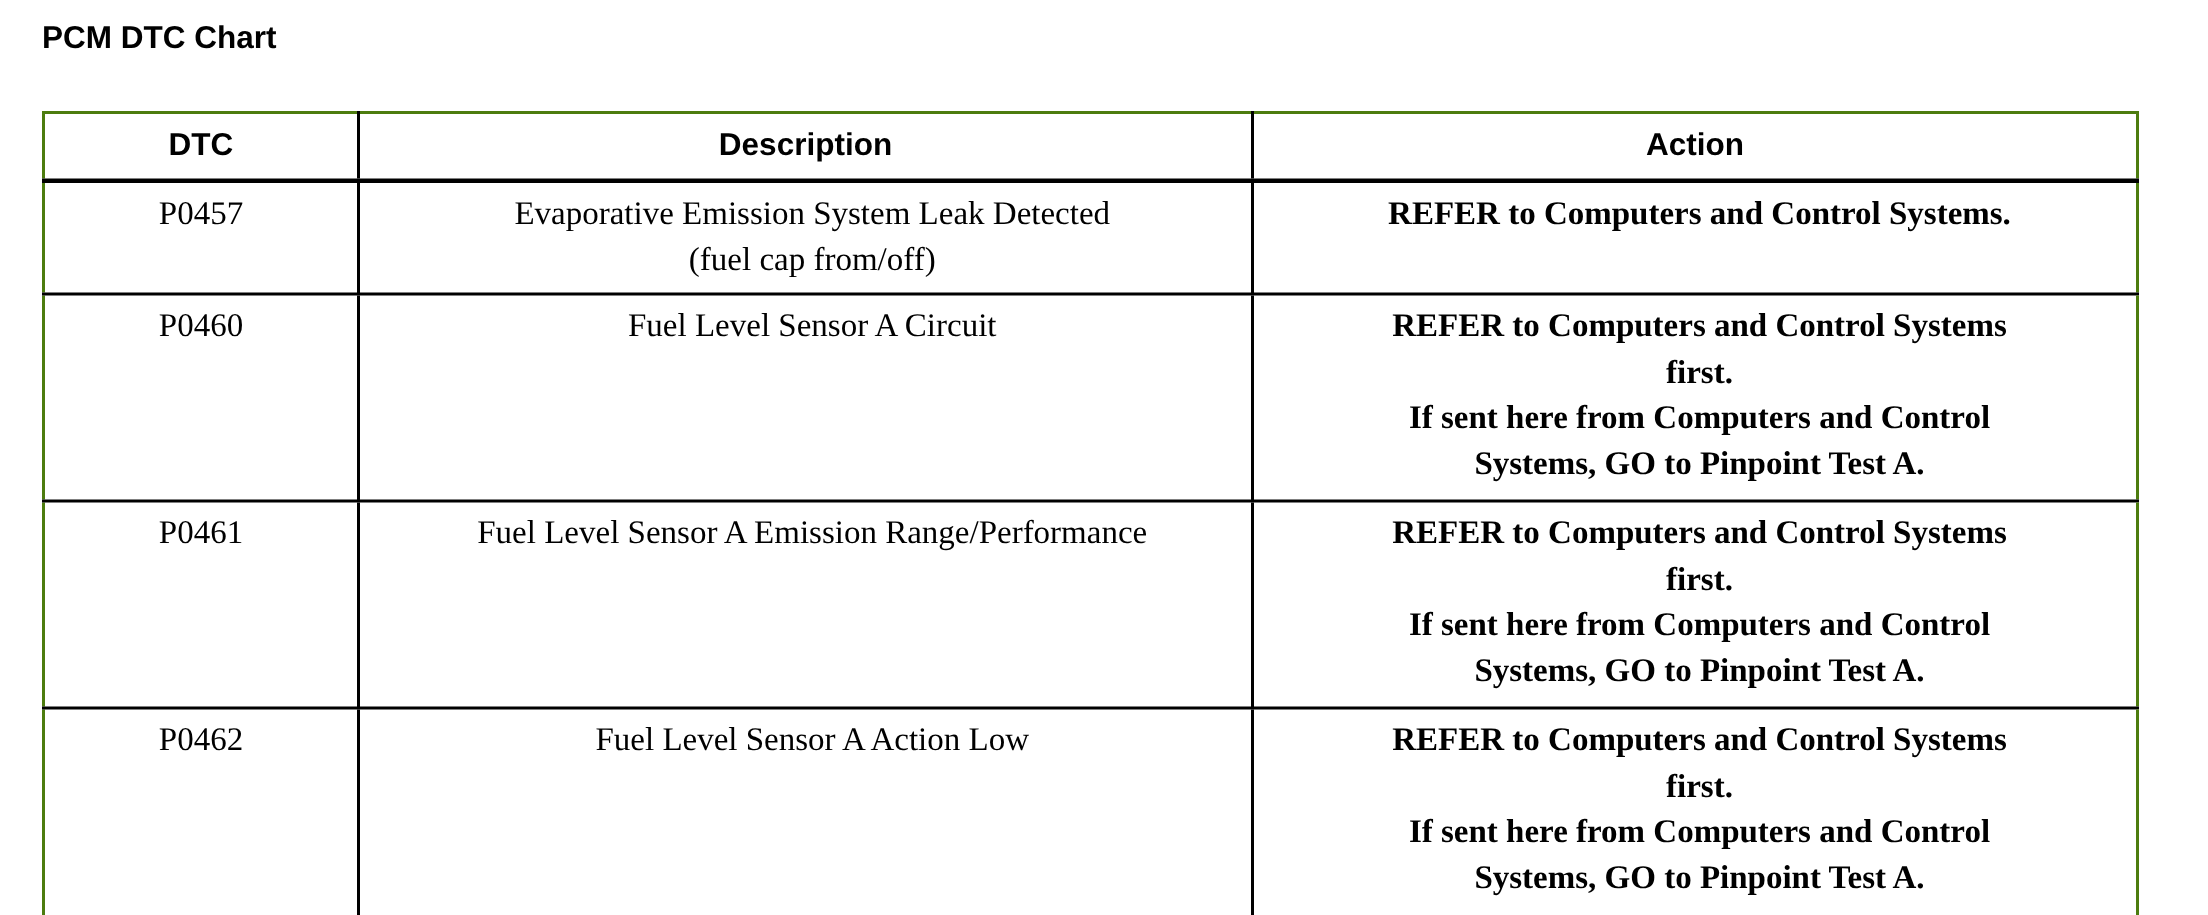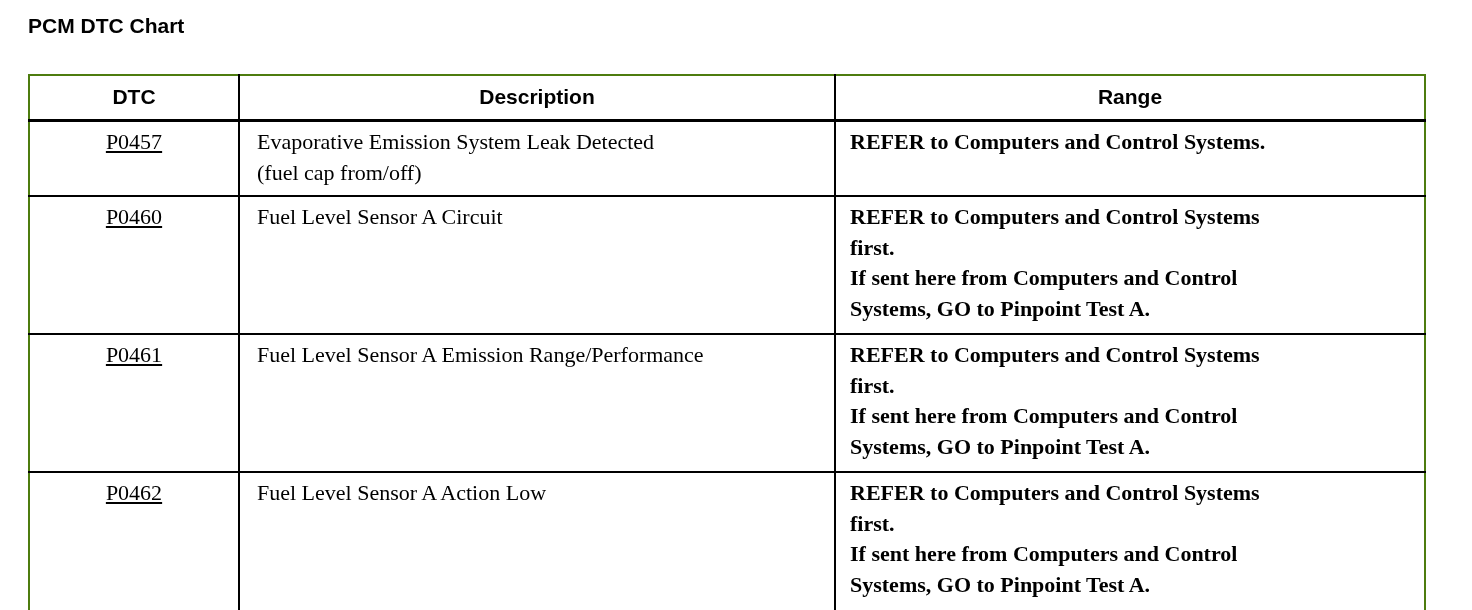--- a/index.html
+++ b/index.html
@@ -76,36 +76,36 @@
     padding: 5px 0 0 0;
   }
   tbody tr:first-child td { border-top: none; }
   tbody td:last-child { border-right: none; }
 
   td.cell-dtc {
     text-align: center;
     padding-left: 4px;
     padding-right: 4px;
     white-space: nowrap;
-    text-decoration: underline;
   }
   td.cell-desc {
     text-align: left;
     padding-left: 17px;
     padding-right: 8px;
   }
   td.cell-act {
     text-align: left;
     padding-left: 14px;
     padding-right: 8px;
     font-weight: bold;
   }
   .cell-line {
     display: block;
     white-space: nowrap;
+    text-align: center;
   }
   
   tr.row-h1 td { height: 68px; }
   tr.row-h2 td { height: 131px; }
   tr.row-h3 td { height: 131px; }
   tr.row-h4 td { height: 133px; }
 </style>
 </head>
 <body>
 
@@ -117,21 +117,21 @@
     <table class="dtc-table">
       <colgroup>
         <col class="col-dtc">
         <col class="col-desc">
         <col class="col-act">
       </colgroup>
       <thead>
         <tr>
           <th>DTC</th>
           <th>Description</th>
-          <th>Range</th>
+          <th>Action</th>
         </tr>
       </thead>
       <tbody>
 
         <tr class="row-h1">
           <td class="cell-dtc">P0457</td>
           <td class="cell-desc">
             <span class="cell-line">Evaporative Emission System Leak Detected</span>
             <span class="cell-line">(fuel cap from/off)</span>
           </td>

